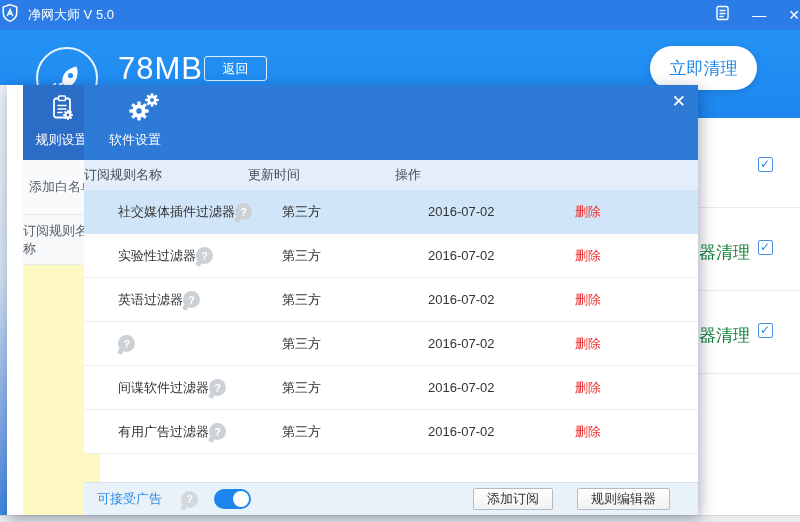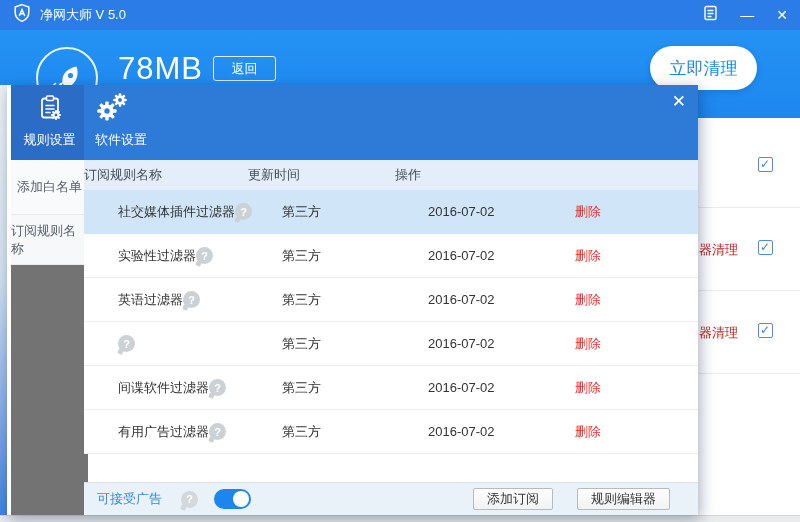--- a/index.html
+++ b/index.html
@@ -1,65 +1,65 @@
 <!DOCTYPE html>
 <html><head>
 <meta charset="utf-8">
 <style>
   html,body{margin:0;padding:0;background:#fff;}
   .window{position:relative;width:800px;height:522px;overflow:hidden;
     font-family:"Liberation Sans","DejaVu Sans",sans-serif;background:#fff;}
 
   
   .titlebar{position:absolute;left:0;top:0;width:800px;height:30px;background:#2b7ce6;
-    display:flex;align-items:center;padding:0 12px;box-sizing:border-box;z-index:5;}
+    display:flex;align-items:center;padding:0 0;box-sizing:border-box;z-index:5;}
   .titlebar .title{color:#fff;font-size:13px;margin-left:8px;}
   .win-controls{margin-left:auto;display:flex;align-items:center;gap:22px;color:#fff;}
   .win-controls .glyph{font-size:14px;line-height:1;cursor:default;}
 
   
   .header{position:absolute;left:0;top:30px;width:800px;height:88px;z-index:1;
     background:linear-gradient(180deg,#2492f4,#1d87ef);}
   .rocket-circle{position:absolute;left:36px;top:17px;width:62px;height:62px;border-radius:50%;
     border:2px solid rgba(255,255,255,.9);display:flex;align-items:center;justify-content:center;box-sizing:border-box;}
   .size-text{position:absolute;left:118px;top:21px;font-size:31px;color:#fff;letter-spacing:1px;}
-  .back-btn{position:absolute;left:213px;top:26px;width:63px;height:25px;box-sizing:border-box;
+  .back-btn{position:absolute;left:204px;top:26px;width:63px;height:25px;box-sizing:border-box;
     border:1px solid rgba(255,255,255,.85);border-radius:3px;background:transparent;color:#fff;
     font-size:13px;display:flex;align-items:center;justify-content:center;cursor:pointer;}
   .clean-btn{position:absolute;left:650px;top:16px;width:107px;height:44px;background:#fff;
     border-radius:22px;color:#1e88e8;font-size:17px;display:flex;align-items:center;justify-content:center;
     cursor:pointer;box-shadow:0 2px 6px rgba(0,40,90,.18);}
 
   
   .bg-area{position:absolute;left:0;top:118px;width:800px;height:397px;background:#fff;z-index:0;}
   .bg-sep{position:absolute;left:0;width:800px;height:1px;background:#ebebeb;}
-  .bg-label{position:absolute;font-size:13px;color:#b91c1c;}
+  .bg-label{position:absolute;font-size:17px;color:#15803d;}
   .checkbox{position:absolute;width:15px;height:15px;box-sizing:border-box;border:1px solid #4a90e2;
     border-radius:2px;background:#fff;cursor:pointer;}
   .checkbox.checked::after{content:"✓";position:absolute;left:1px;top:-1px;font-size:12px;
     font-weight:bold;color:#2f7fe0;}
 
   .window-bottom{position:absolute;left:0;top:515px;width:800px;height:7px;background:#e9ebed;
     border-top:1px solid #d4d7da;box-sizing:border-box;z-index:2;}
   .left-strip{position:absolute;left:0;top:85px;width:7px;height:430px;z-index:2;
     background:linear-gradient(180deg,#eef2f6 0%,#d5e4f2 45%,#6f9fe6 85%,#3f87e2 100%);}
 
   
   .dialog{position:absolute;left:7px;top:85px;width:691px;height:430px;background:#fff;z-index:3;
     box-shadow:2px 4px 14px rgba(0,20,60,.35);}
-  .d-sidebar{position:absolute;left:4px;top:0;width:77px;height:430px;background:#737373;}
+  .d-sidebar{position:absolute;left:16px;top:0;width:77px;height:430px;background:#fef9c3;}
   .d-item{position:absolute;left:0;width:77px;display:flex;flex-direction:column;align-items:center;
     justify-content:center;font-size:13px;cursor:pointer;box-sizing:border-box;}
   .d-item.active{top:0;height:75px;background:#2b6cc7;color:#fff;justify-content:flex-start;padding-top:9px;}
   .d-item.active .lbl{margin-top:6px;}
   .d-item.plain1{top:75px;height:55px;background:#f8fafc;color:#59606a;border-bottom:1px solid #e8eaec;}
   .d-item.plain2{top:130px;height:50px;background:#f6f8f9;color:#59606a;border-bottom:1px solid #e8eaec;}
 
   .d-header{position:absolute;left:77px;top:0;width:614px;height:75px;background:#2e7ad7;}
-  .d-tab{position:absolute;left:11px;top:7px;width:66px;display:flex;flex-direction:column;align-items:flex-start;cursor:pointer;}
+  .d-tab{position:absolute;left:11px;top:7px;width:66px;display:flex;flex-direction:column;align-items:flex-end;cursor:pointer;}
   .d-tab .lbl{margin-top:5px;color:#fff;font-size:13px;white-space:nowrap;}
   .d-close{position:absolute;right:9px;top:5px;color:#fff;font-size:17px;line-height:1;cursor:pointer;padding:3px;}
 
   .d-table-head{position:absolute;left:77px;top:75px;width:614px;height:30px;background:#e4eefa;
     display:flex;align-items:center;font-size:13px;color:#454c54;}
   .col-name{width:164px;box-sizing:content-box;}
   .col-source{width:146px;}
   .col-time{width:147px;}
   .col-action{flex:1;}
 

